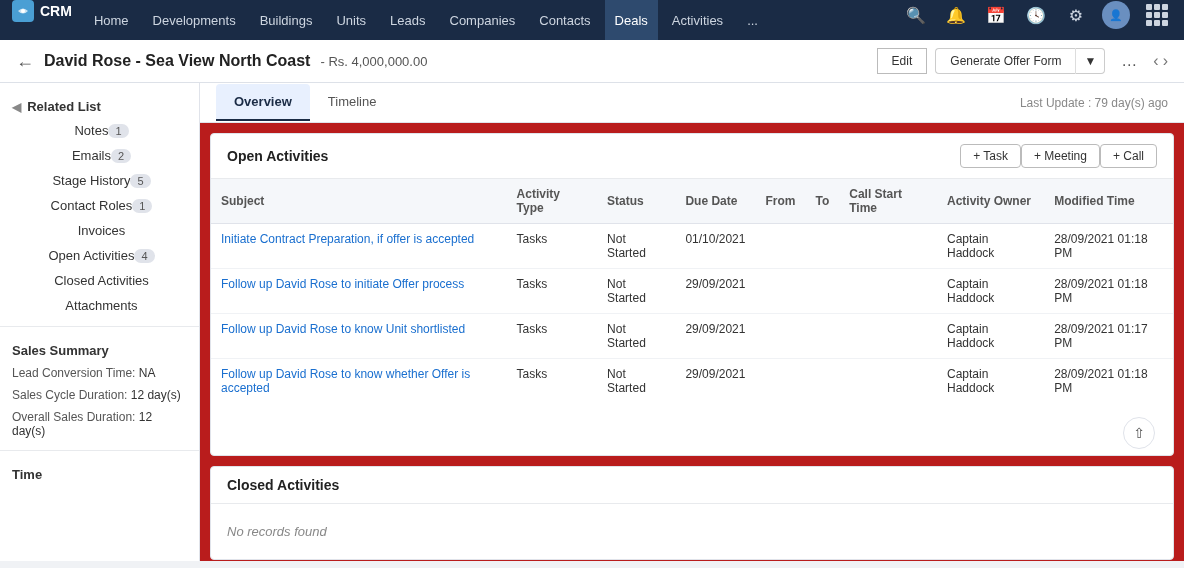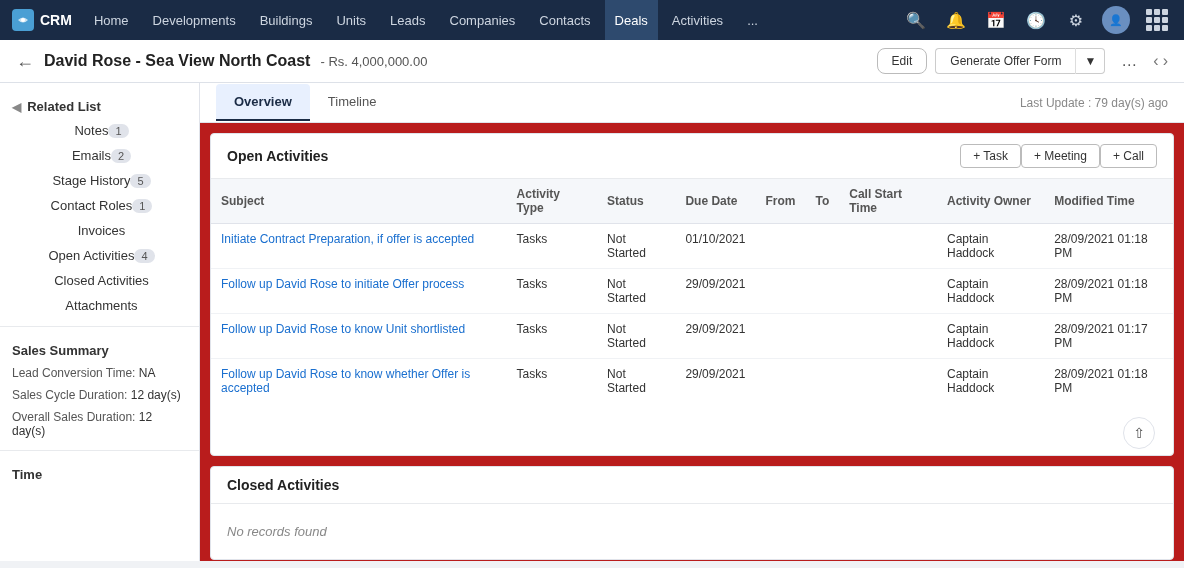--- a/index.html
+++ b/index.html
@@ -3,21 +3,21 @@
   <meta charset="utf-8">
   <style>
     * { box-sizing: border-box; margin: 0; padding: 0; }
     body { font-family: Arial, sans-serif; font-size: 13px; background: #f0f2f5; color: #333; }
 
     
     .top-nav {
       background: #1a2b45;
       color: #fff;
       display: flex;
-      align-items: center;
+      align-items: flex-start;
       height: 40px;
       padding: 0 12px;
       gap: 4px;
     }
     .nav-logo {
       display: flex;
       align-items: center;
       gap: 6px;
       margin-right: 8px;
     }
@@ -68,21 +68,21 @@
     }
     .sub-header-left { display: flex; align-items: center; gap: 10px; }
     .back-btn {
       background: none; border: none; cursor: pointer; font-size: 18px; color: #555;
       display: flex; align-items: center;
     }
     .page-title { font-size: 16px; font-weight: bold; color: #222; }
     .page-subtitle { font-size: 13px; color: #555; }
     .sub-header-right { display: flex; align-items: center; gap: 8px; }
     .btn {
-      padding: 5px 14px; border-radius: 8px; font-size: 12px; cursor: pointer;
+      padding: 5px 14px; border-radius: 0; font-size: 12px; cursor: pointer;
       border: 1px solid #ccc; background: #fff; color: #333;
     }
     .btn-primary { background: #fff; border: 1px solid #bbb; }
     .btn-group { display: flex; align-items: center; }
     .btn-split-main { border-right: none; border-radius: 4px 0 0 4px; }
     .btn-split-arrow { border-left: 1px solid #ddd; border-radius: 0 4px 4px 0; padding: 5px 8px; }
     .btn-more { border: none; background: none; font-size: 16px; color: #555; cursor: pointer; padding: 4px 8px; }
     .nav-arrows { display: flex; gap: 4px; }
     .nav-arrow { background: none; border: none; font-size: 16px; color: #777; cursor: pointer; }
 

